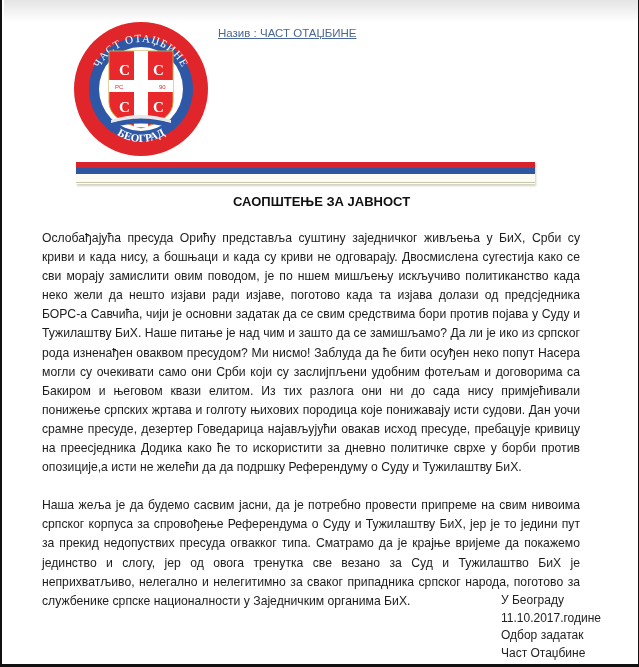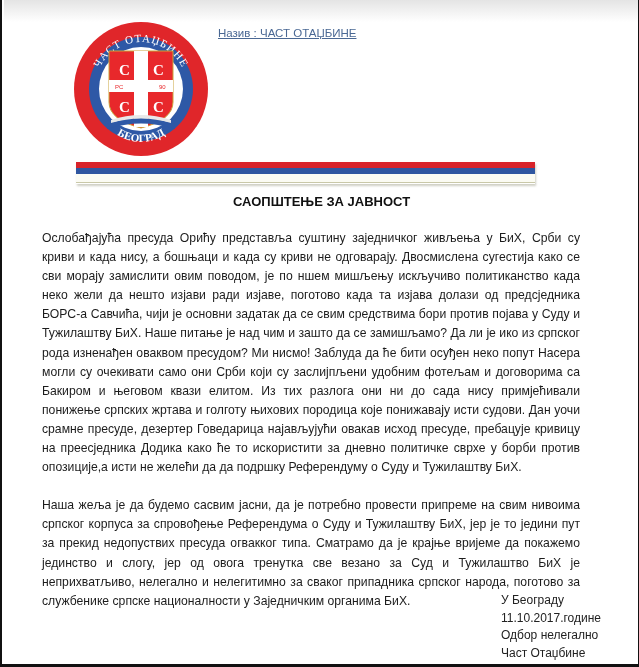--- a/index.html
+++ b/index.html
@@ -94,16 +94,16 @@
   <div class="title">САОПШТЕЊЕ ЗА ЈАВНОСТ</div>
 
   <div class="body-text">
     <p>Ослобађајућа пресуда Орићу представља суштину заједничког живљења у БиХ, Срби су криви и када нису, а бошњаци и када су криви не одговарају. Двосмислена сугестија како се сви морају замислити овим поводом, је по ншем мишљењу искључиво политиканство када неко жели да нешто изјави ради изјаве, поготово када та изјава долази од предсједника БОРС-а Савчића, чији је основни задатак да се свим средствима бори против појава у Суду и Тужилаштву БиХ. Наше питање је над чим и зашто да се замишљамо? Да ли је ико из српског рода изненађен оваквом пресудом? Ми нисмо!  Заблуда да ће бити осуђен неко попут Насера могли су очекивати само они Срби који су заслијпљени  удобним фотељам и договорима са Бакиром и његовом квази елитом. Из тих разлога они ни до сада нису примјећивали понижење српских жртава и голготу њихових породица које понижавају исти судови. Дан уочи срамне пресуде, дезертер Говедарица најављујући овакав исход пресуде, пребацује кривицу на преесједника Додика како ће то искористити за дневно политичке сврхе у борби против опозиције,а исти не желећи да да подршку Референдуму о Суду и Тужилаштву БиХ.</p>
     <p>Наша жеља је да будемо сасвим јасни, да је потребно провести припреме на свим нивоима српског корпуса за спровођење Референдума о Суду и Тужилаштву БиХ, јер је то једини пут за прекид недопуствих пресуда огвакког типа. Сматрамо да је крајње вријеме да покажемо јединство и слогу, јер од овога тренутка све везано за Суд и Тужилаштво БиХ је неприхватљиво, нелегално и нелегитимно за сваког припадника српског народа, поготово за службенике српске националности у Заједничким органима БиХ.</p>
   </div>
 
   <div class="signature">
     <div>У Београду</div>
     <div>11.10.2017.године</div>
-    <div>Одбор нелегално</div>
+    <div>Одбор задатак</div>
     <div>Част Отаџбине</div>
   </div>
 </div>
 
 </body></html>

